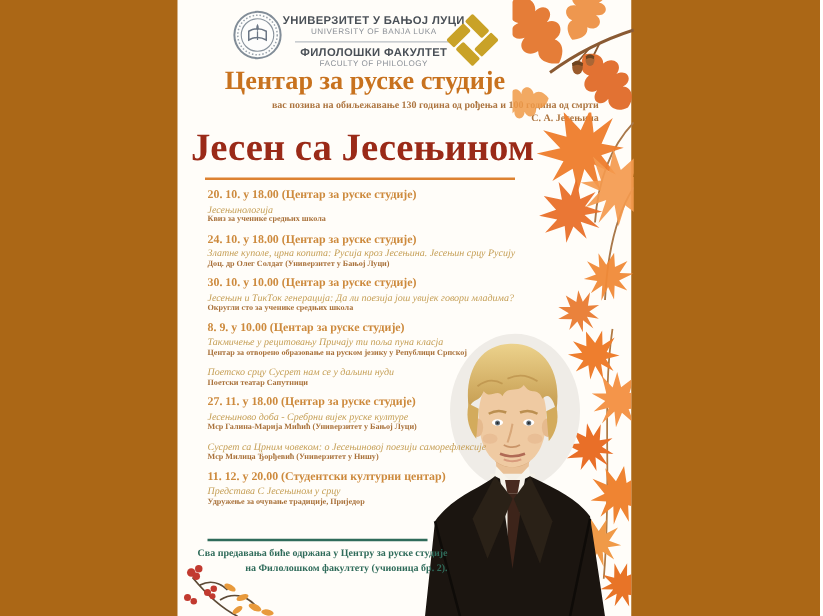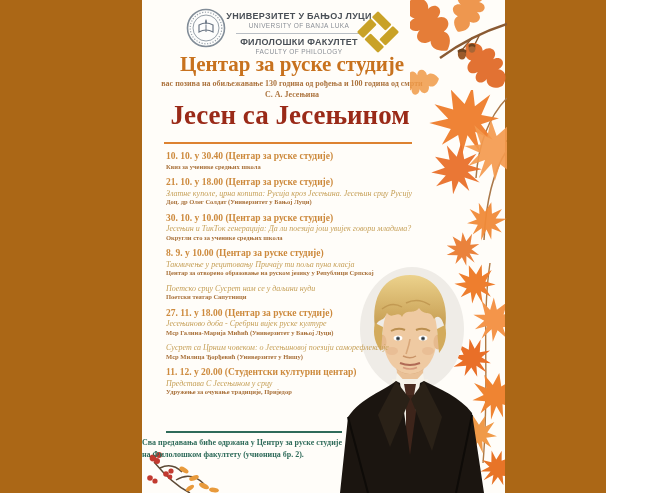--- a/index.html
+++ b/index.html
@@ -1,38 +1,38 @@
 <!DOCTYPE html>
 <html style="--background: #ab6716; --poster: #fffdf9; --title-red: #9a2a18; --accent-orange: #dd8231; --date-orange: #cd8a3d; --event-tan: #c6a058; --detail-brown: #a9713a; --organizer-orange: #c8721e; --footer-teal: #2f6b5a; --logo-gold: #c9a227; --leaf-orange: #ec7e2e;"><head>
 <meta charset="utf-8">
 <style>
   html,body{margin:0;padding:0;}
-  .stage{position:relative;width:606px;height:493px;background:var(--background,#ab6716);overflow:hidden;font-family:"Liberation Serif",serif;}
+  .stage{position:relative;width:656px;height:493px;background:var(--background,#ab6716);overflow:hidden;font-family:"Liberation Serif",serif;}
   .poster{position:absolute;left:142px;top:0;width:363px;height:493px;background:var(--poster,#fffdf9);}
   
   .seal{position:absolute;left:44px;top:8px;width:40px;height:40px;}
   .univ-block{position:absolute;left:76px;top:11px;width:162px;text-align:center;font-family:"Liberation Sans",sans-serif;}
   .univ-cyr,.fac-cyr{font-size:9px;font-weight:bold;color:#4a5057;letter-spacing:.3px;line-height:10px;}
   .univ-lat,.fac-lat{font-size:6.5px;color:#8b9097;letter-spacing:.4px;line-height:8px;margin-top:1px;}
   .univ-div{height:1px;background:#b9bec4;margin:3px 18px 3px 18px;}
   .gold-logo{position:absolute;left:215px;top:11px;width:42px;height:42px;}
   
   .center-name{position:absolute;left:0;top:52px;width:300px;text-align:center;font-weight:bold;font-size:21px;color:var(--organizer-orange,#c8721e);}
-  .invite{position:absolute;left:0;top:78px;width:300px;text-align:center;font-weight:bold;font-size:8px;color:#ad7540;line-height:11px;}
-  .main-title{position:absolute;left:0;top:100px;width:296px;text-align:center;font-weight:bold;font-size:27px;color:var(--title-red,#9a2a18);}
+  .invite{position:absolute;left:0;top:78px;width:300px;text-align:right;font-weight:bold;font-size:8px;color:#ad7540;line-height:11px;padding-left:37px;}
+  .main-title{position:absolute;left:0;top:100px;width:296px;text-align:center;font-weight:bold;font-size:31px;color:var(--title-red,#9a2a18);}
   .rule-orange{position:absolute;left:22px;top:142px;width:248px;height:2px;background:var(--accent-orange,#dd8231);}
   
   .events{position:absolute;left:24px;top:151px;width:300px;z-index:5;}
   .event{margin-bottom:6px;}
   .ev-date{font-size:9.5px;font-weight:bold;color:var(--date-orange,#cd8a3d);line-height:11.5px;white-space:nowrap;}
   .ev-name{font-size:8px;font-style:italic;color:var(--event-tan,#c6a058);line-height:9.5px;white-space:nowrap;}
   .ev-detail{font-size:6.5px;font-weight:bold;color:var(--detail-brown,#a9713a);line-height:8.5px;white-space:nowrap;}
   
   .rule-teal{position:absolute;left:24px;top:431px;width:176px;height:2px;background:var(--footer-teal,#2f6b5a);z-index:5;}
-  .footer{position:absolute;left:0;top:437px;width:216px;text-align:left;font-weight:bold;font-size:8px;color:var(--footer-teal,#2f6b5a);line-height:11.5px;z-index:5;}
+  .footer{position:absolute;left:0;top:437px;width:216px;text-align:right;font-weight:bold;font-size:8px;color:var(--footer-teal,#2f6b5a);line-height:11.5px;z-index:5;}
   
   .deco{position:absolute;z-index:2;}
   .deco-oak{left:268px;top:-2px;width:97px;height:102px;}
   .deco-maple{left:286px;top:90px;width:79px;height:180px;}
   .deco-portrait{left:198px;top:263px;width:165px;height:230px;z-index:3;}
   .deco-flowers{left:4px;top:444px;width:80px;height:49px;z-index:4;}
 </style>
 </head>
 <body>
 
@@ -81,25 +81,26 @@
     <div class="invite">
       <div>вас позива на обиљежавање 130 година од рођења и 100 година од смрти</div>
       <div>С. А. Јесењина</div>
     </div>
 
     <div class="main-title">Јесен са Јесењином</div>
     <div class="rule-orange"></div>
 
     <div class="events">
       <div class="event">
-        <div class="ev-date">10. 10. у 30.40 (Центар за руске студије)</div>
+        <div class="ev-date">20. 10. у 18.00 (Центар за руске студије)</div>
+        <div class="ev-name">Јесењинологија</div>
         <div class="ev-detail">Квиз за ученике средњих школа</div>
       </div>
       <div class="event">
-        <div class="ev-date">21. 10. у 18.00 (Центар за руске студије)</div>
+        <div class="ev-date">24. 10. у 18.00 (Центар за руске студије)</div>
         <div class="ev-name">Златне куполе, црна копита: Русија кроз Јесењина. Јесењин срцу Русију</div>
         <div class="ev-detail">Доц. др Олег Солдат (Универзитет у Бањој Луци)</div>
       </div>
       <div class="event">
         <div class="ev-date">30. 10. у 10.00 (Центар за руске студије)</div>
         <div class="ev-name">Јесењин и ТикТок генерација: Да ли поезија још увијек говори младима?</div>
         <div class="ev-detail">Округли сто за ученике средњих школа</div>
       </div>
       <div class="event">
         <div class="ev-date">8. 9. у 10.00 (Центар за руске студије)</div>

